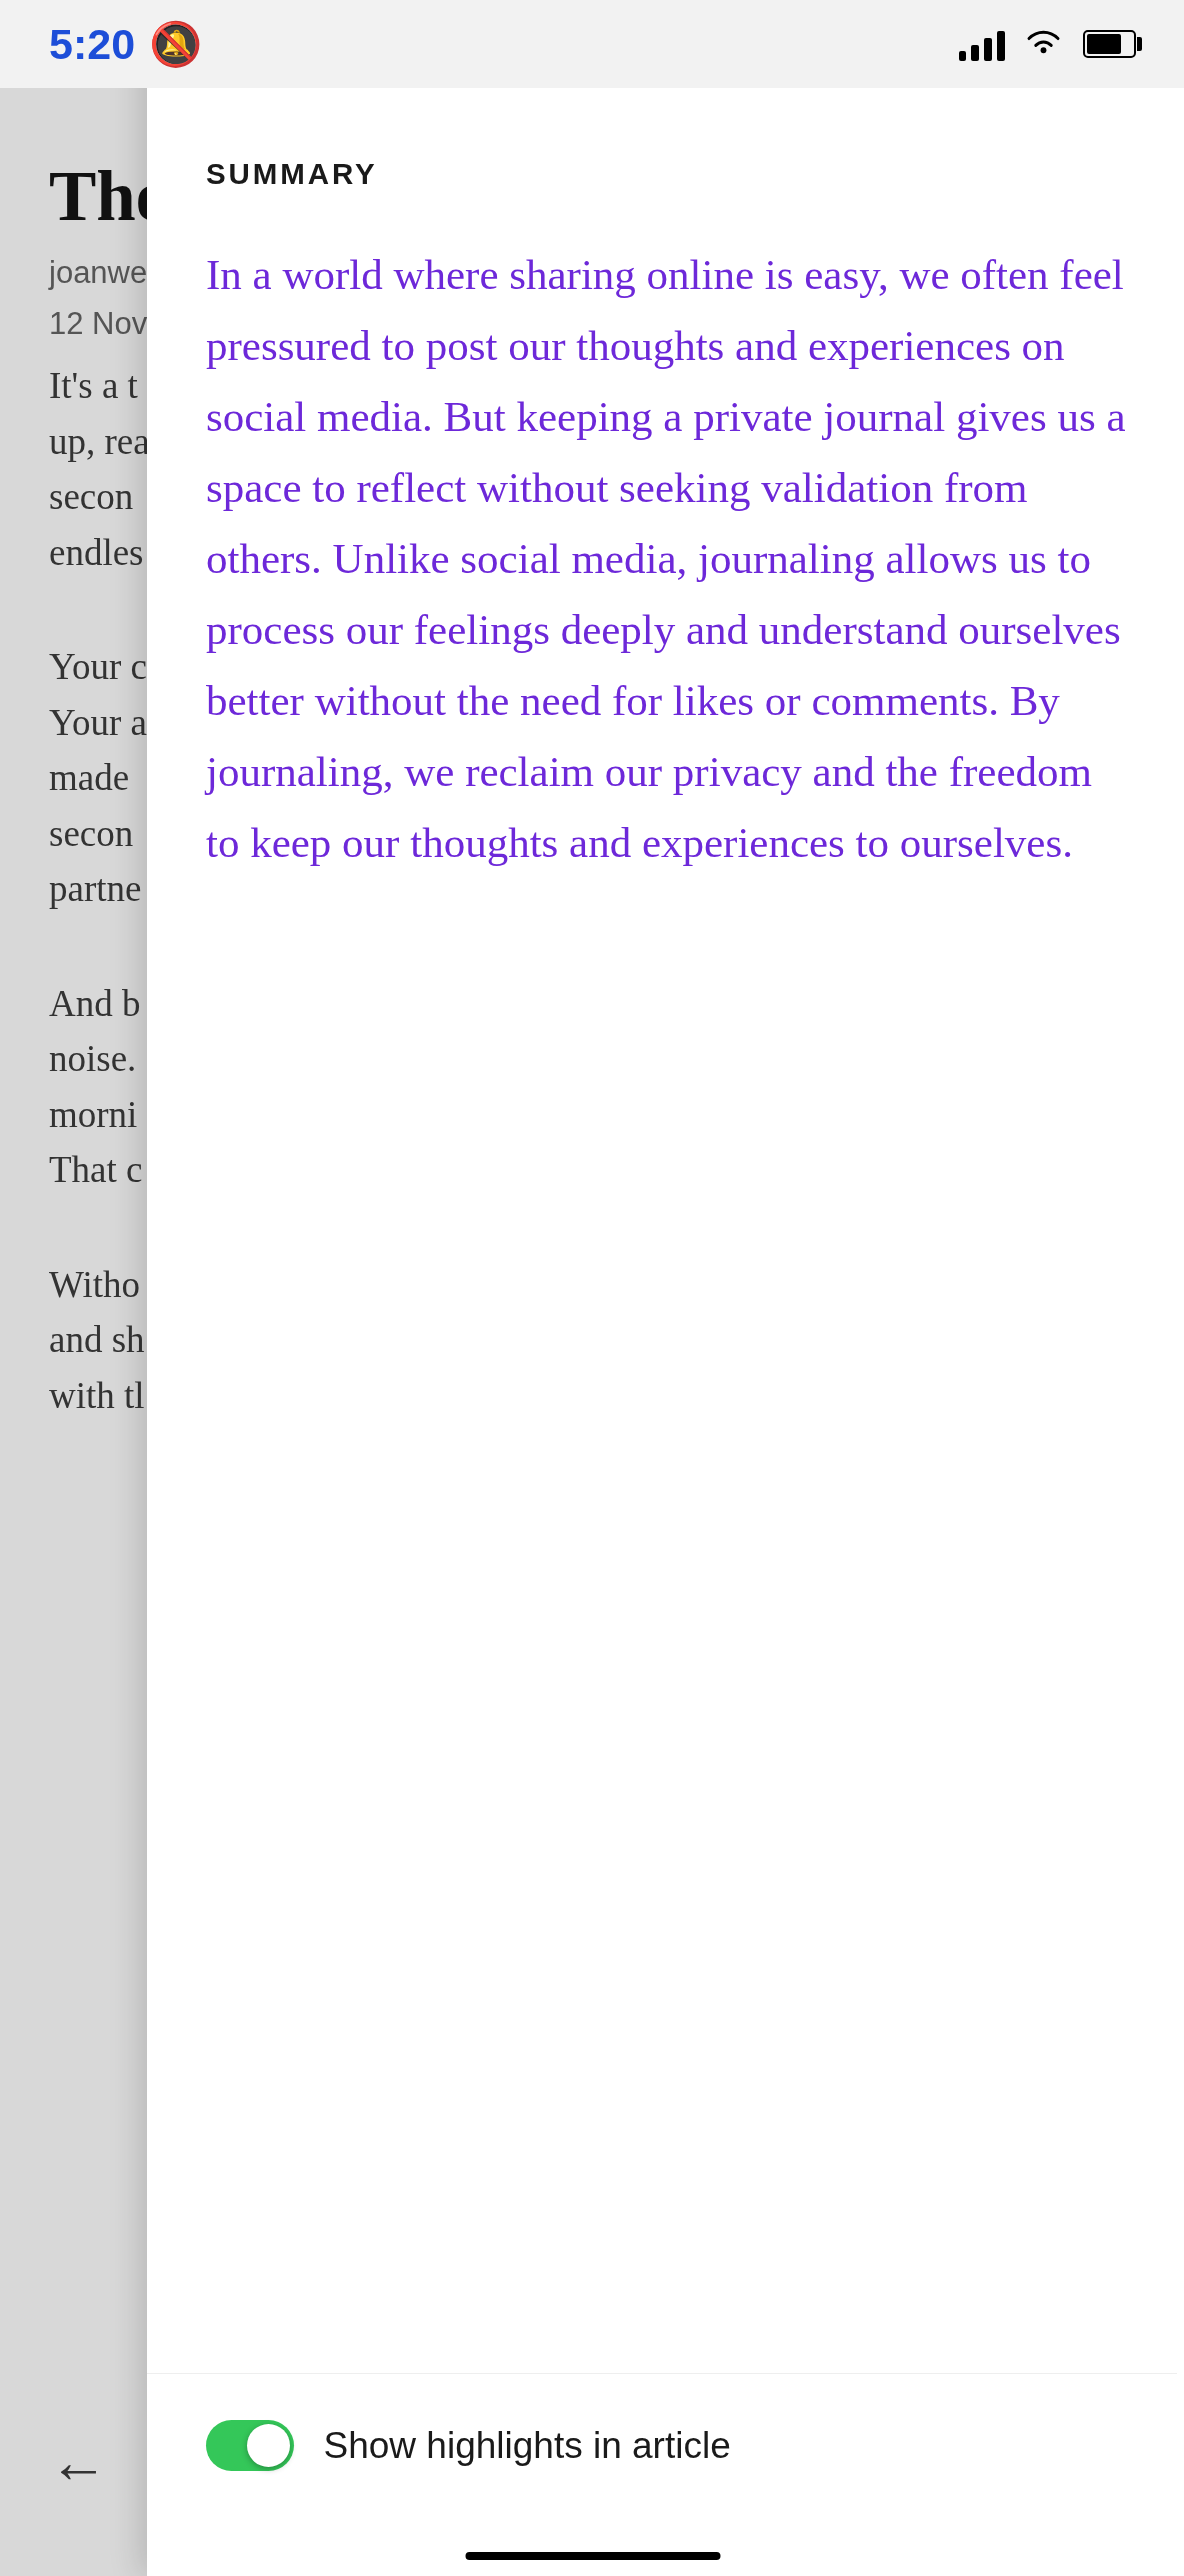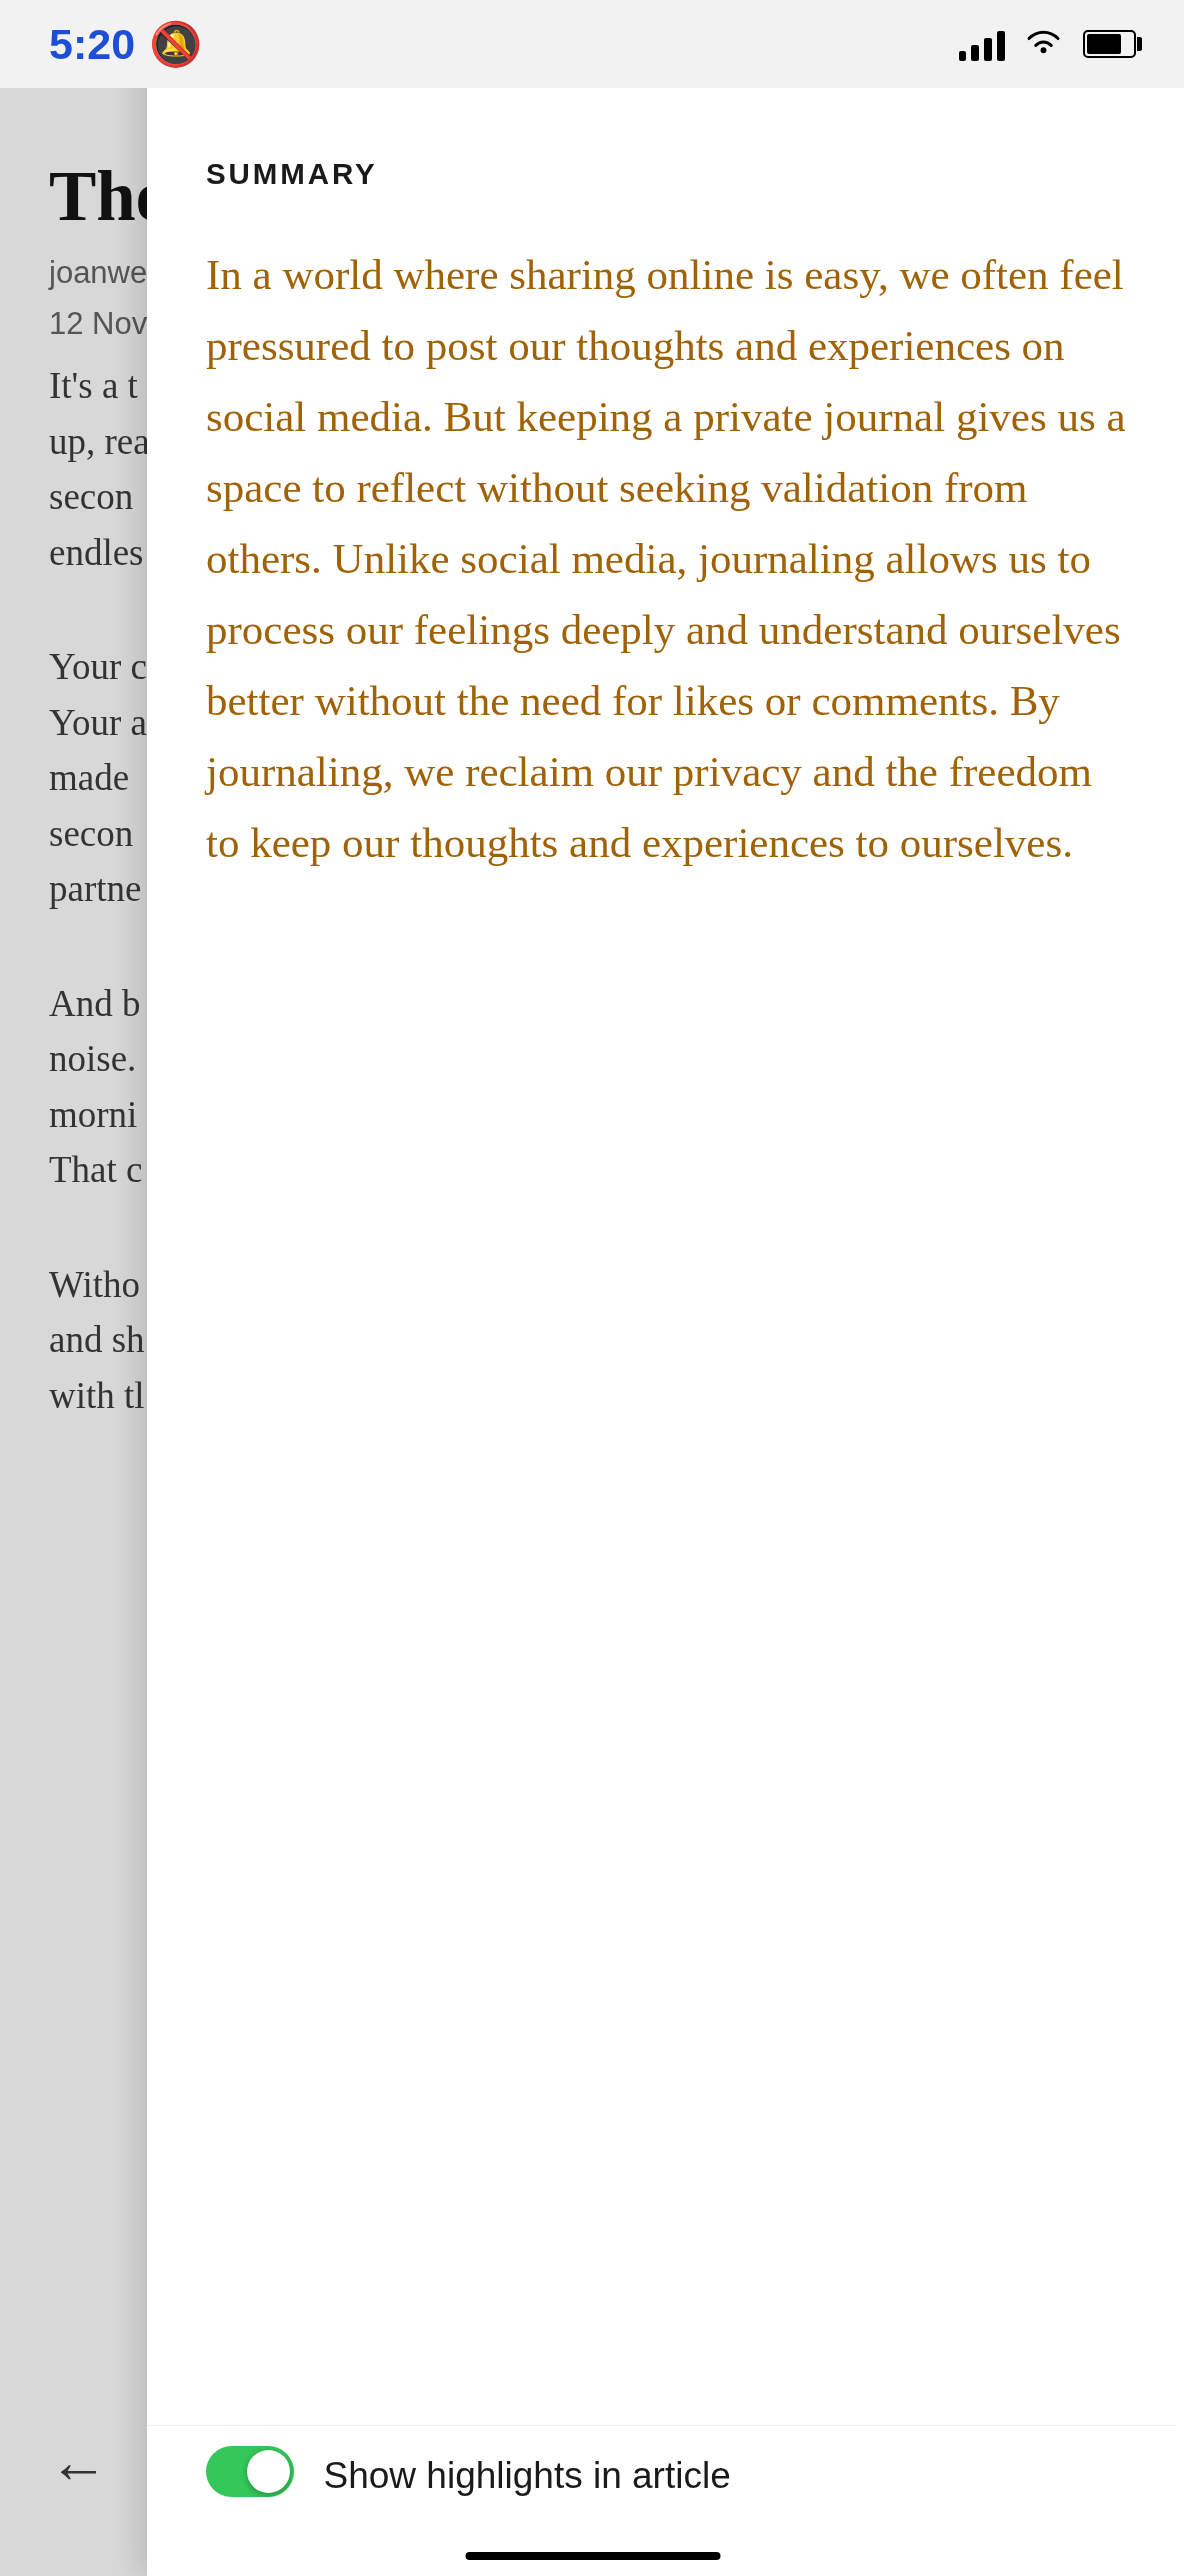--- a/index.html
+++ b/index.html
@@ -173,21 +173,21 @@
       letter-spacing: 2.9px;
       color: #1a1a1a;
       font-family: -apple-system, sans-serif;
       text-transform: uppercase;
       margin-bottom: 49px;
     }
 
     .summary-text {
       font-size: 43px;
       line-height: 1.65;
-      color: #a16207;
+      color: #6d28d9;
       font-family: Georgia, serif;
       margin-bottom: 88px;
     }
 
     
     .highlights-section {
       margin-top: 19.6px;
     }
 
     .highlight-block {
@@ -204,23 +204,23 @@
       line-height: 1.65;
     }
 
     
     .toggle-row {
       position: absolute;
       bottom: 59px;
       left: 147px;
       right: 8px;
       background: #ffffff;
-      padding: 20px 59px;
-      display: flex;
-      align-items: flex-end;
+      padding: 46px 59px;
+      display: flex;
+      align-items: center;
       gap: 29.5px;
       z-index: 6;
       border-top: 1px solid #eee;
     }
 
     .toggle-switch {
       width: 88px;
       height: 51px;
       background: #34c759;
       border-radius: 25.5px;

